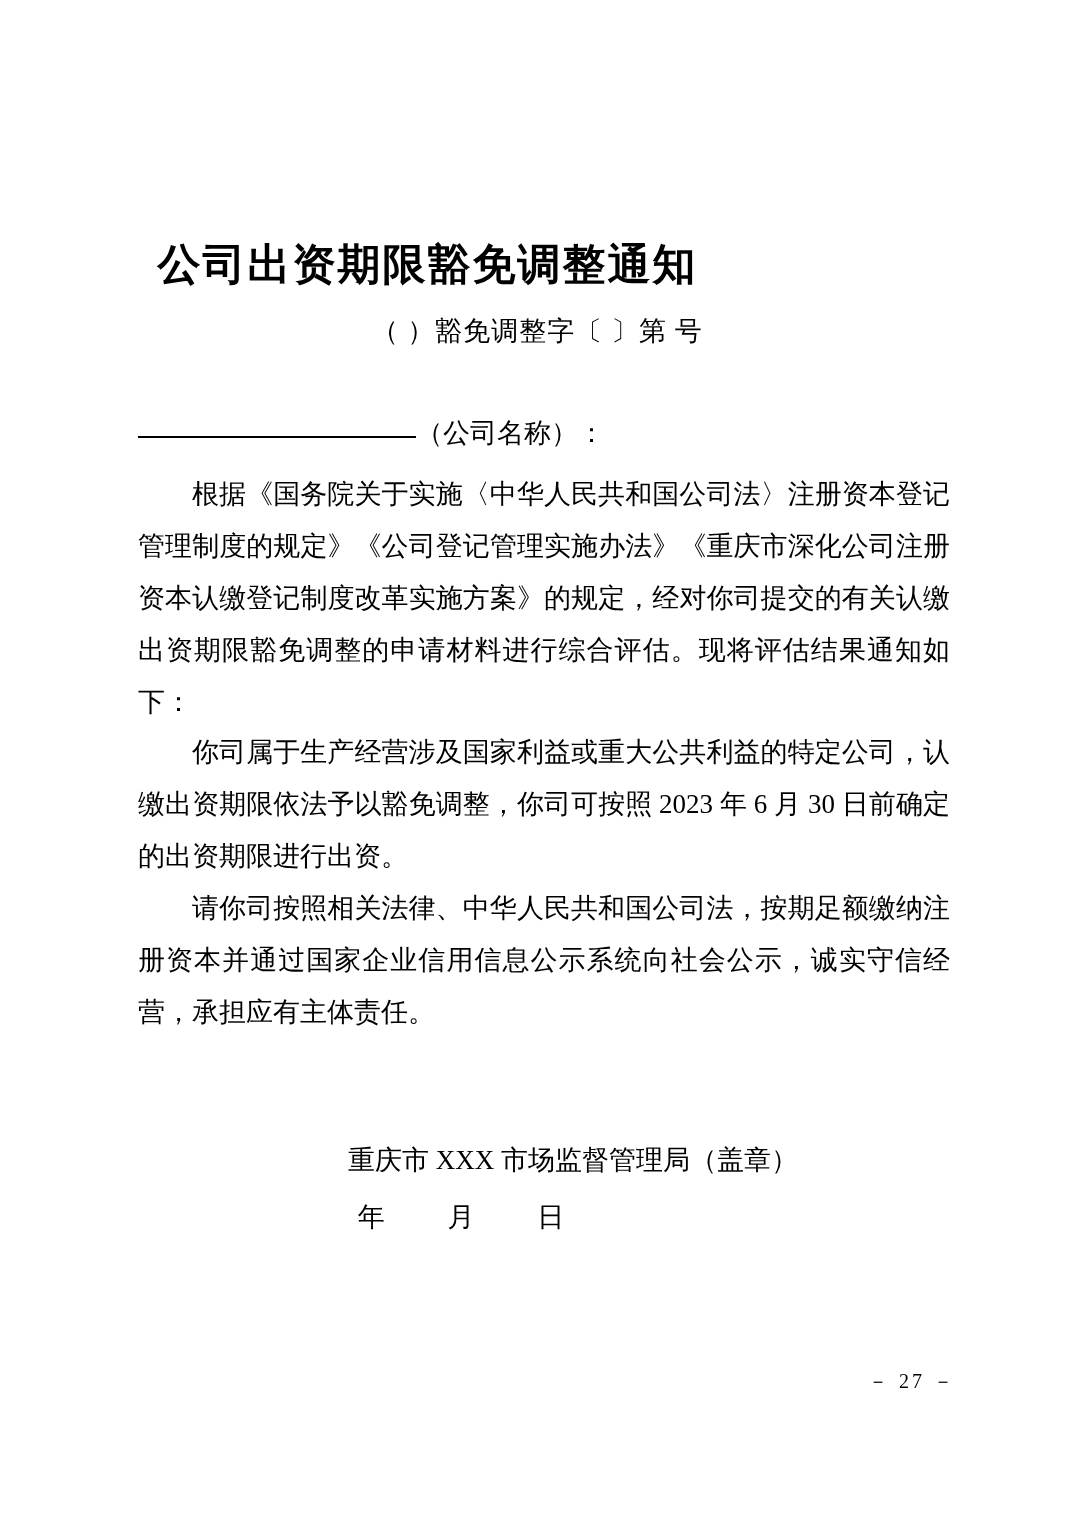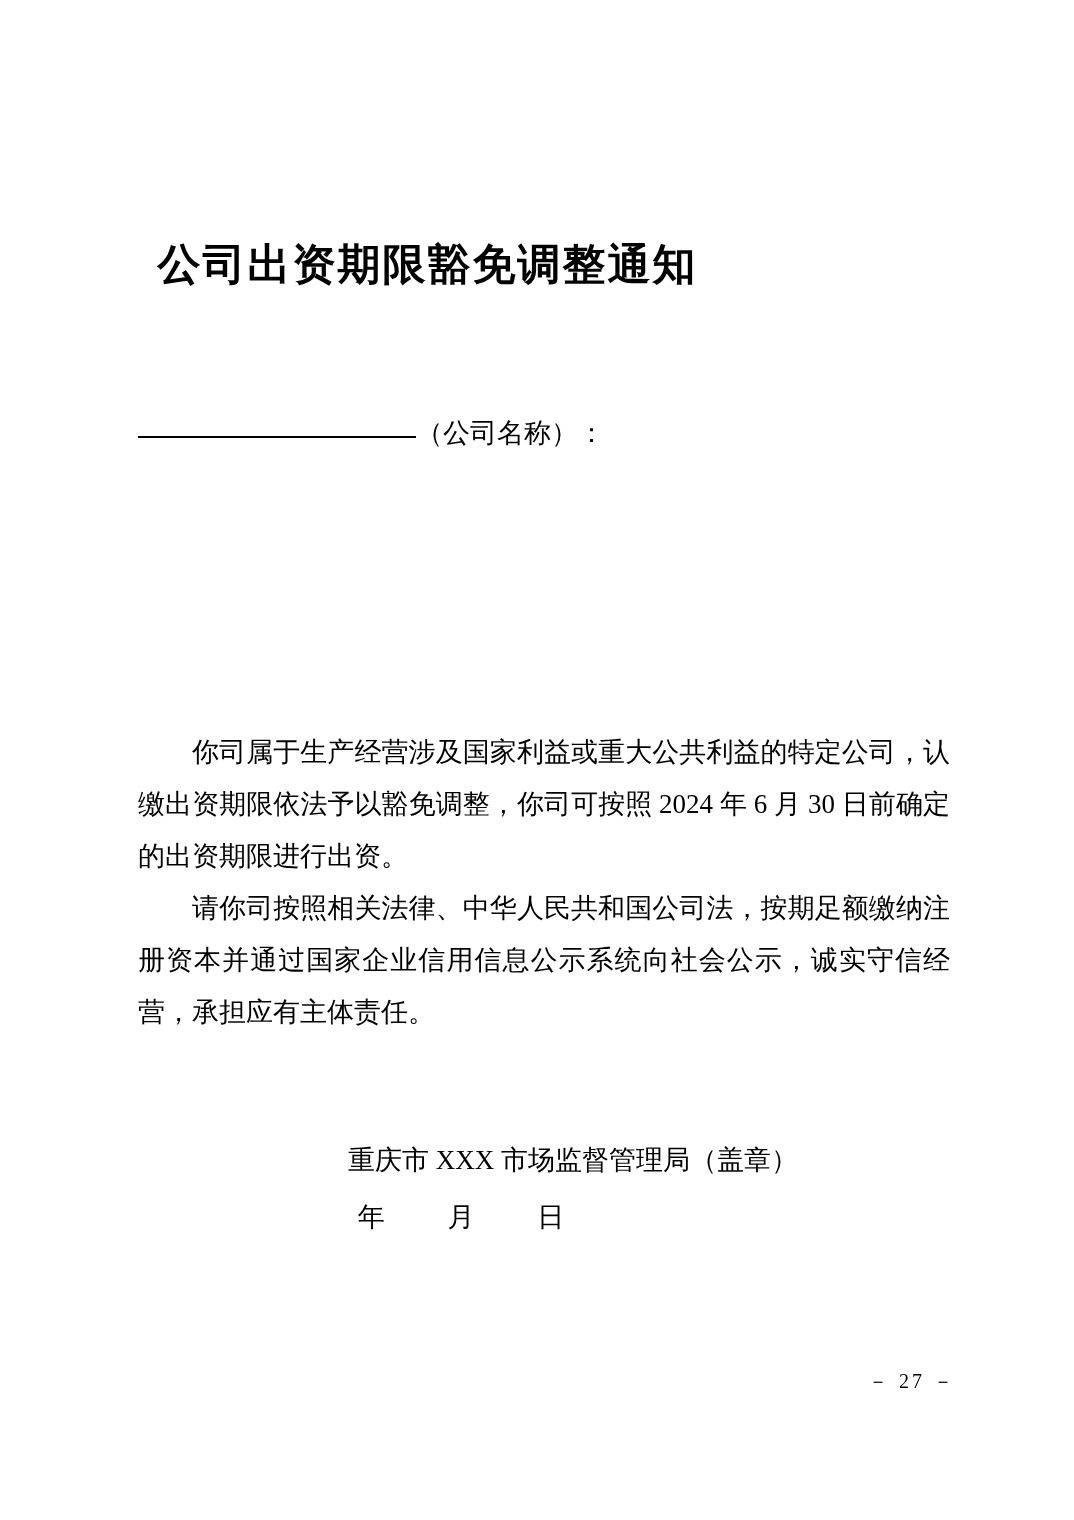--- a/index.html
+++ b/index.html
@@ -99,28 +99,32 @@
     letter-spacing: 3px;
   }
 </style>
 </head>
 <body>
 
 <div class="page">
 
   <div class="doc-title">公司出资期限豁免调整通知</div>
 
+  <div class="doc-subtitle">（  ）豁免调整字〔   〕第   号</div>
 
   <div class="addressee">
     <span class="blank-line"></span><span>（公司名称）：</span>
   </div>
 
+  <div class="body-block" id="para1">
+    <span class="indent">根据《国务院关于实施〈中华人民共和国公司法〉注册资本登记管理制度的规定》《公司登记管理实施办法》《重庆市深化公司注册资本认缴登记制度改革实施方案》的规定，经对你司提交的有关认缴出资期限豁免调整的申请材料进行综合评估。现将评估结果通知如下：</span>
+  </div>
 
   <div class="body-block" id="para2">
-    <span class="indent">你司属于生产经营涉及国家利益或重大公共利益的特定公司，认缴出资期限依法予以豁免调整，你司可按照 2024 年 6 月 30 日前确定的出资期限进行出资。</span>
+    <span class="indent">你司属于生产经营涉及国家利益或重大公共利益的特定公司，认缴出资期限依法予以豁免调整，你司可按照 2023 年 6 月 30 日前确定的出资期限进行出资。</span>
   </div>
 
   <div class="body-block" id="para3">
     <span class="indent">请你司按照相关法律、中华人民共和国公司法，按期足额缴纳注册资本并通过国家企业信用信息公示系统向社会公示，诚实守信经营，承担应有主体责任。</span>
   </div>
 
   <div class="sign-org">重庆市 XXX 市场监督管理局（盖章）</div>
 
   <div class="sign-date">
     <span>年</span>

